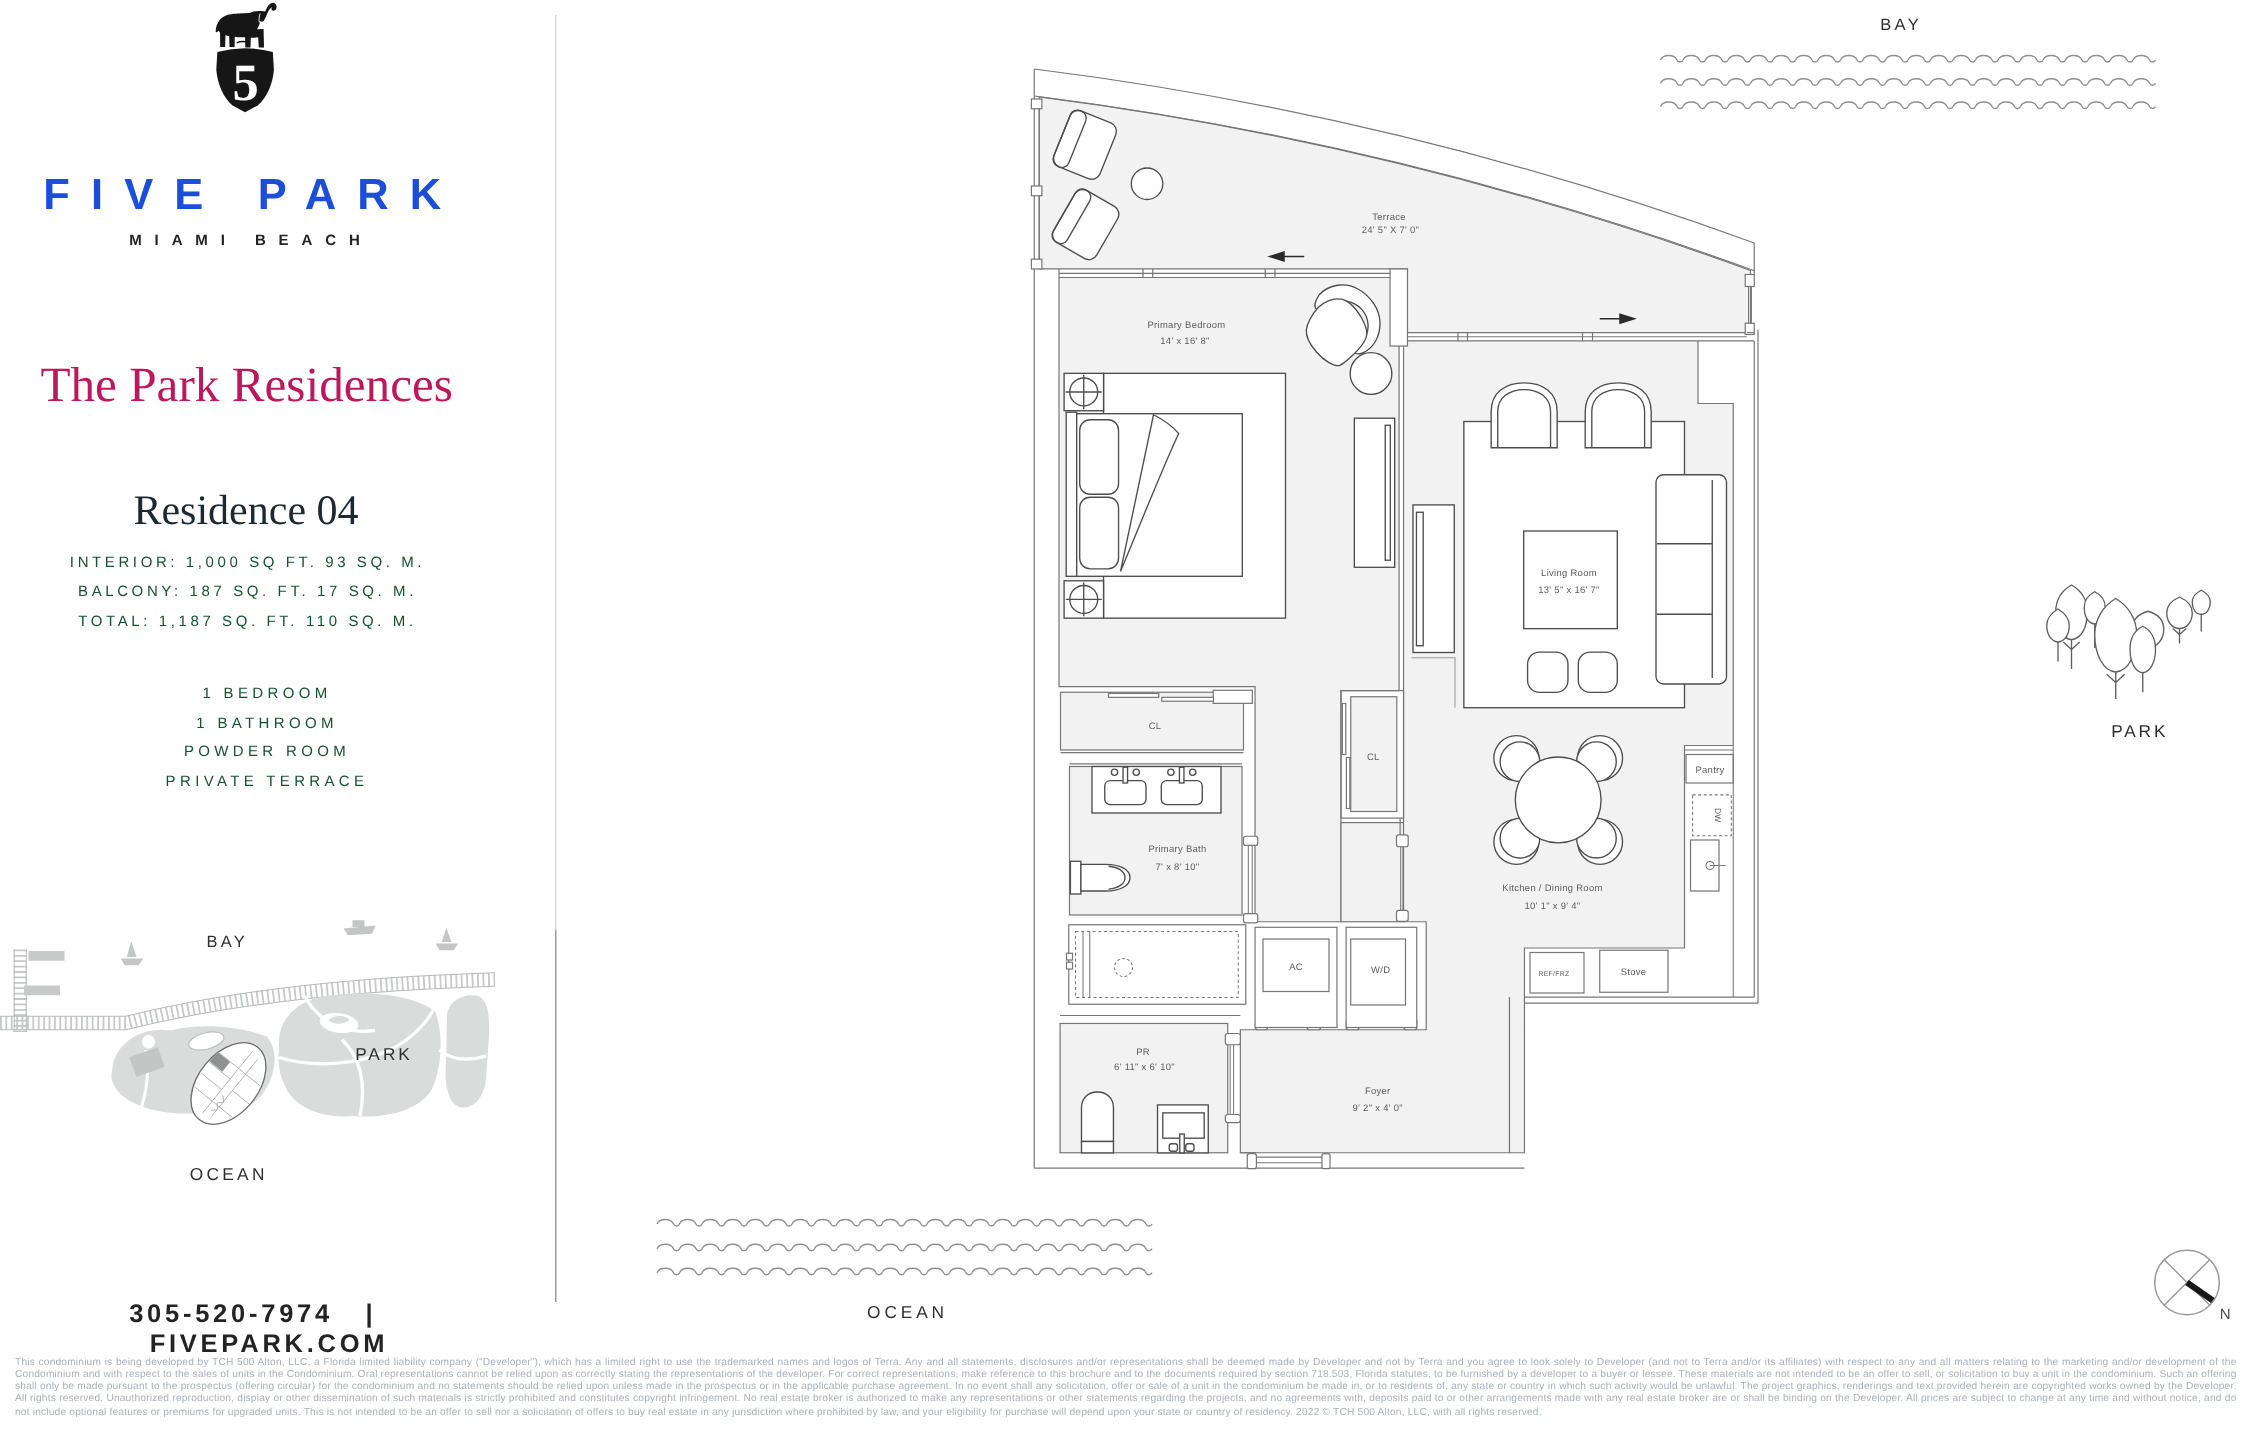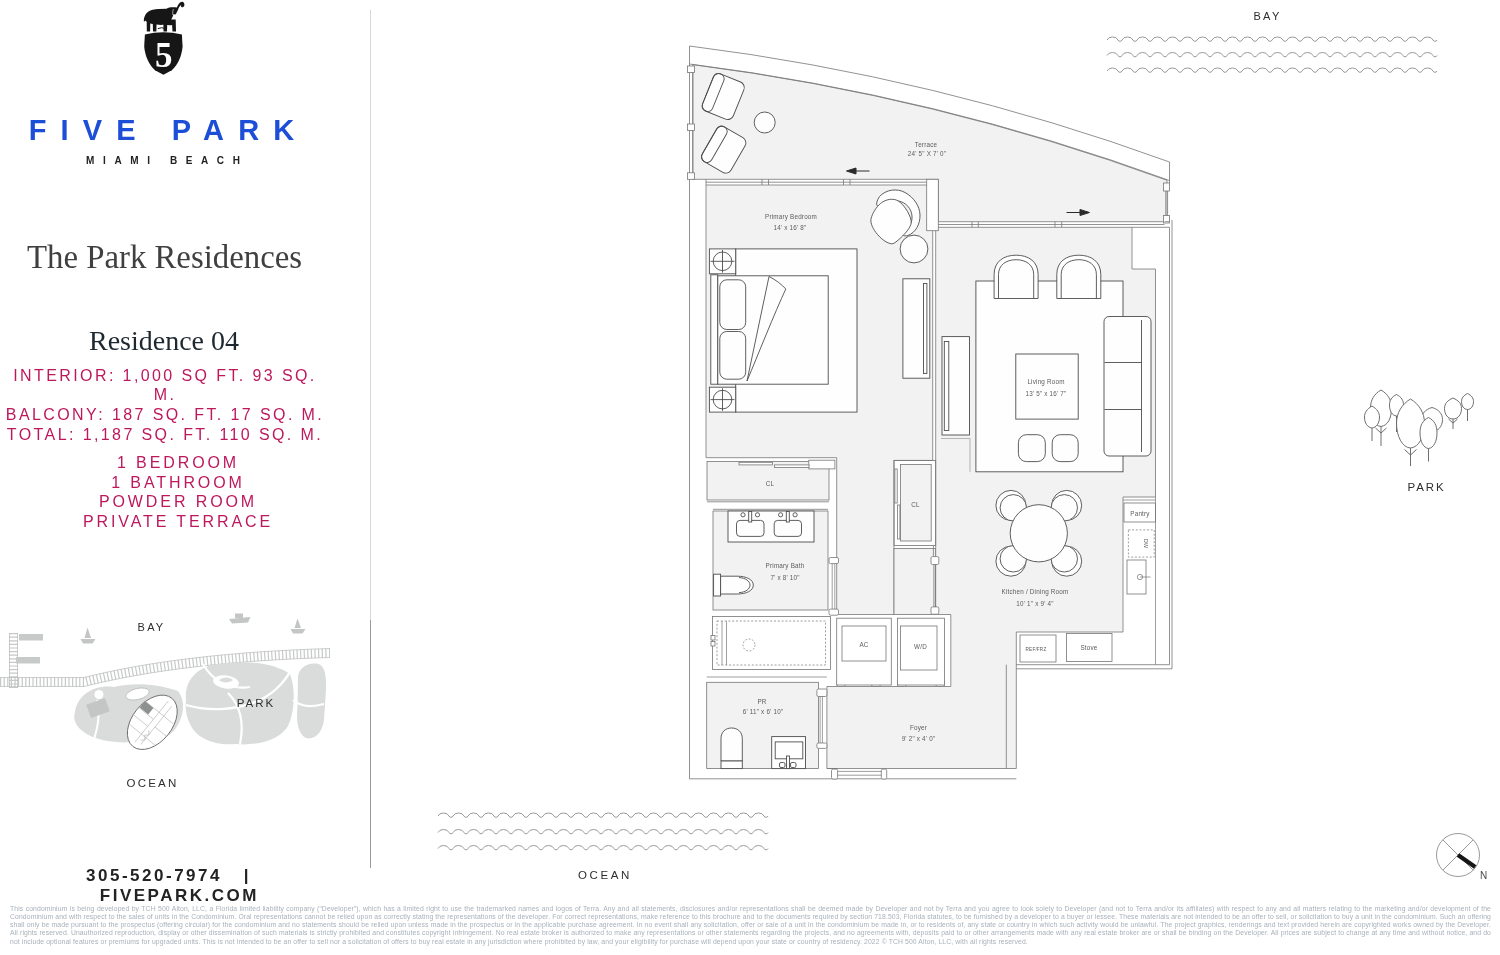--- a/index.html
+++ b/index.html
@@ -1,23 +1,23 @@
 <!DOCTYPE html>
 <html><head>
 <meta charset="utf-8">
 <style>
   html,body{margin:0;padding:0;}
   body{width:1500px;height:955px;background:#ffffff;font-family:"Liberation Sans",sans-serif;position:relative;overflow:hidden;}
   .abs{position:absolute;}
   .lcol{left:0;width:332px;text-align:center;color:#1d1d1f;}
   #brand{top:114px;font-size:29px;letter-spacing:14.1px;font-weight:700;color:#1d4ed8;white-space:nowrap;left:2.5px;}
   #miami{top:155px;font-size:10px;letter-spacing:8.6px;font-weight:700;color:#232323;left:1.3px;text-align:center;}
-  #resname{top:238.5px;font-family:"Liberation Serif",serif;font-size:32.8px;color:#404040;left:-1.5px;}
+  #resname{top:238.5px;font-family:"Liberation Serif",serif;font-size:32.8px;color:#be185d;left:-1.5px;}
   #resnum{top:325px;font-family:"Liberation Serif",serif;font-size:28px;color:#1d2830;left:-2px;}
-  .stats{font-size:16px;letter-spacing:2.4px;color:#be185d;line-height:19.7px;}
+  .stats{font-size:10px;letter-spacing:2.4px;color:#14532d;line-height:19.7px;}
   #stats{top:365.5px;left:-1px;}
   #feat{top:453px;letter-spacing:2.9px;margin-left:12px;}
   #contact{top:866px;font-size:17px;letter-spacing:2.5px;font-weight:700;color:#232323;left:-1.5px;width:340px;}
   #disc{top:904.5px;left:10px;width:1481px;font-size:6.8px;line-height:8.25px;color:#a8b1ba;text-align:justify;letter-spacing:0.12px;}
 </style>
 </head>
 <body>
 <div id="brand" class="abs lcol">FIVE PARK</div>
 <div id="miami" class="abs lcol">MIAMI BEACH</div>
 <div id="resname" class="abs lcol">The Park Residences</div>

